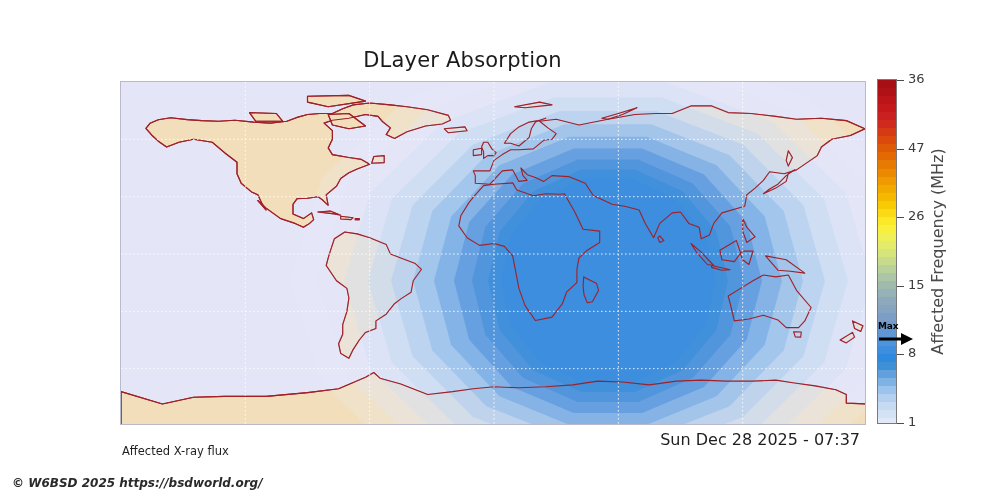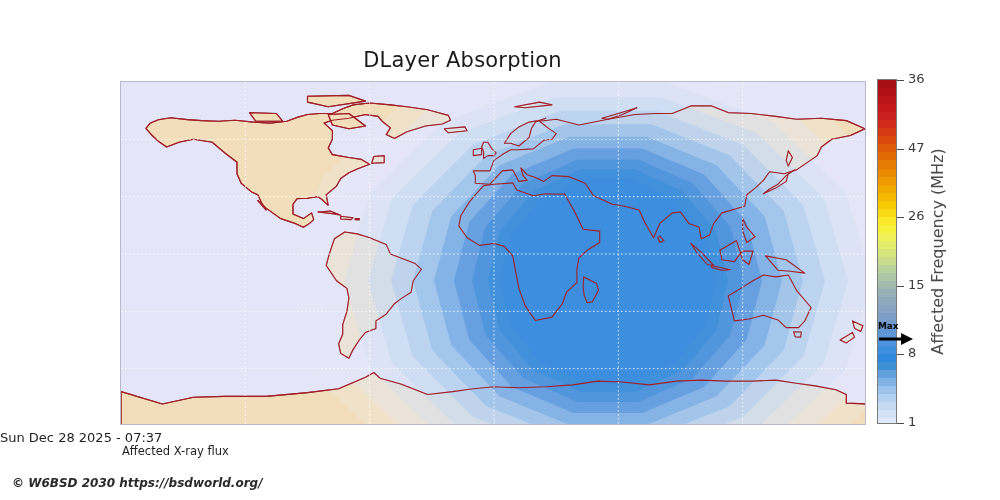--- a/index.html
+++ b/index.html
@@ -60,23 +60,23 @@
   }
 
   
   .note{
     position:absolute;left:122px;font-size:11.5px;color:#1f1f1f;
     line-height:15px;white-space:nowrap;
   }
   .note.l1{top:429px;}
   .note.l2{top:444px;}
   .stamp{
-    position:absolute;left:0;top:430px;width:866px;
+    position:absolute;left:0;top:430px;width:866px;text-align:right;
     padding-right:6px;box-sizing:border-box;
-    font-size:13px;color:#1f1f1f;
+    font-size:16px;color:#1f1f1f;
   }
   .copyright{
     position:absolute;left:12px;top:476px;
     font-size:12px;font-style:italic;color:#2a2a2a;font-weight:600;
     white-space:nowrap;
   }
 </style>
 </head>
 <body>
 
@@ -265,15 +265,15 @@
   <div class="cbar-max" style="top: 320.7px; text-decoration: underline;">
     <div class="lbl">Max</div>
     <svg width="40" height="16" style="position:absolute;left:0;top:10px;">
       <line x1="2" y1="8" x2="26" y2="8" stroke="#000" stroke-width="3"></line>
       <polygon points="24,2 36,8 24,14" fill="#000"></polygon>
     </svg>
   </div>
 
   <div class="note l2">Affected X-ray flux</div>
   <div class="stamp">Sun Dec 28 2025 - 07:37</div>
-  <div class="copyright">© W6BSD 2030 https://bsdworld.org/</div>
+  <div class="copyright">© W6BSD 2025 https://bsdworld.org/</div>
 
 </div>
 
 </body></html>

